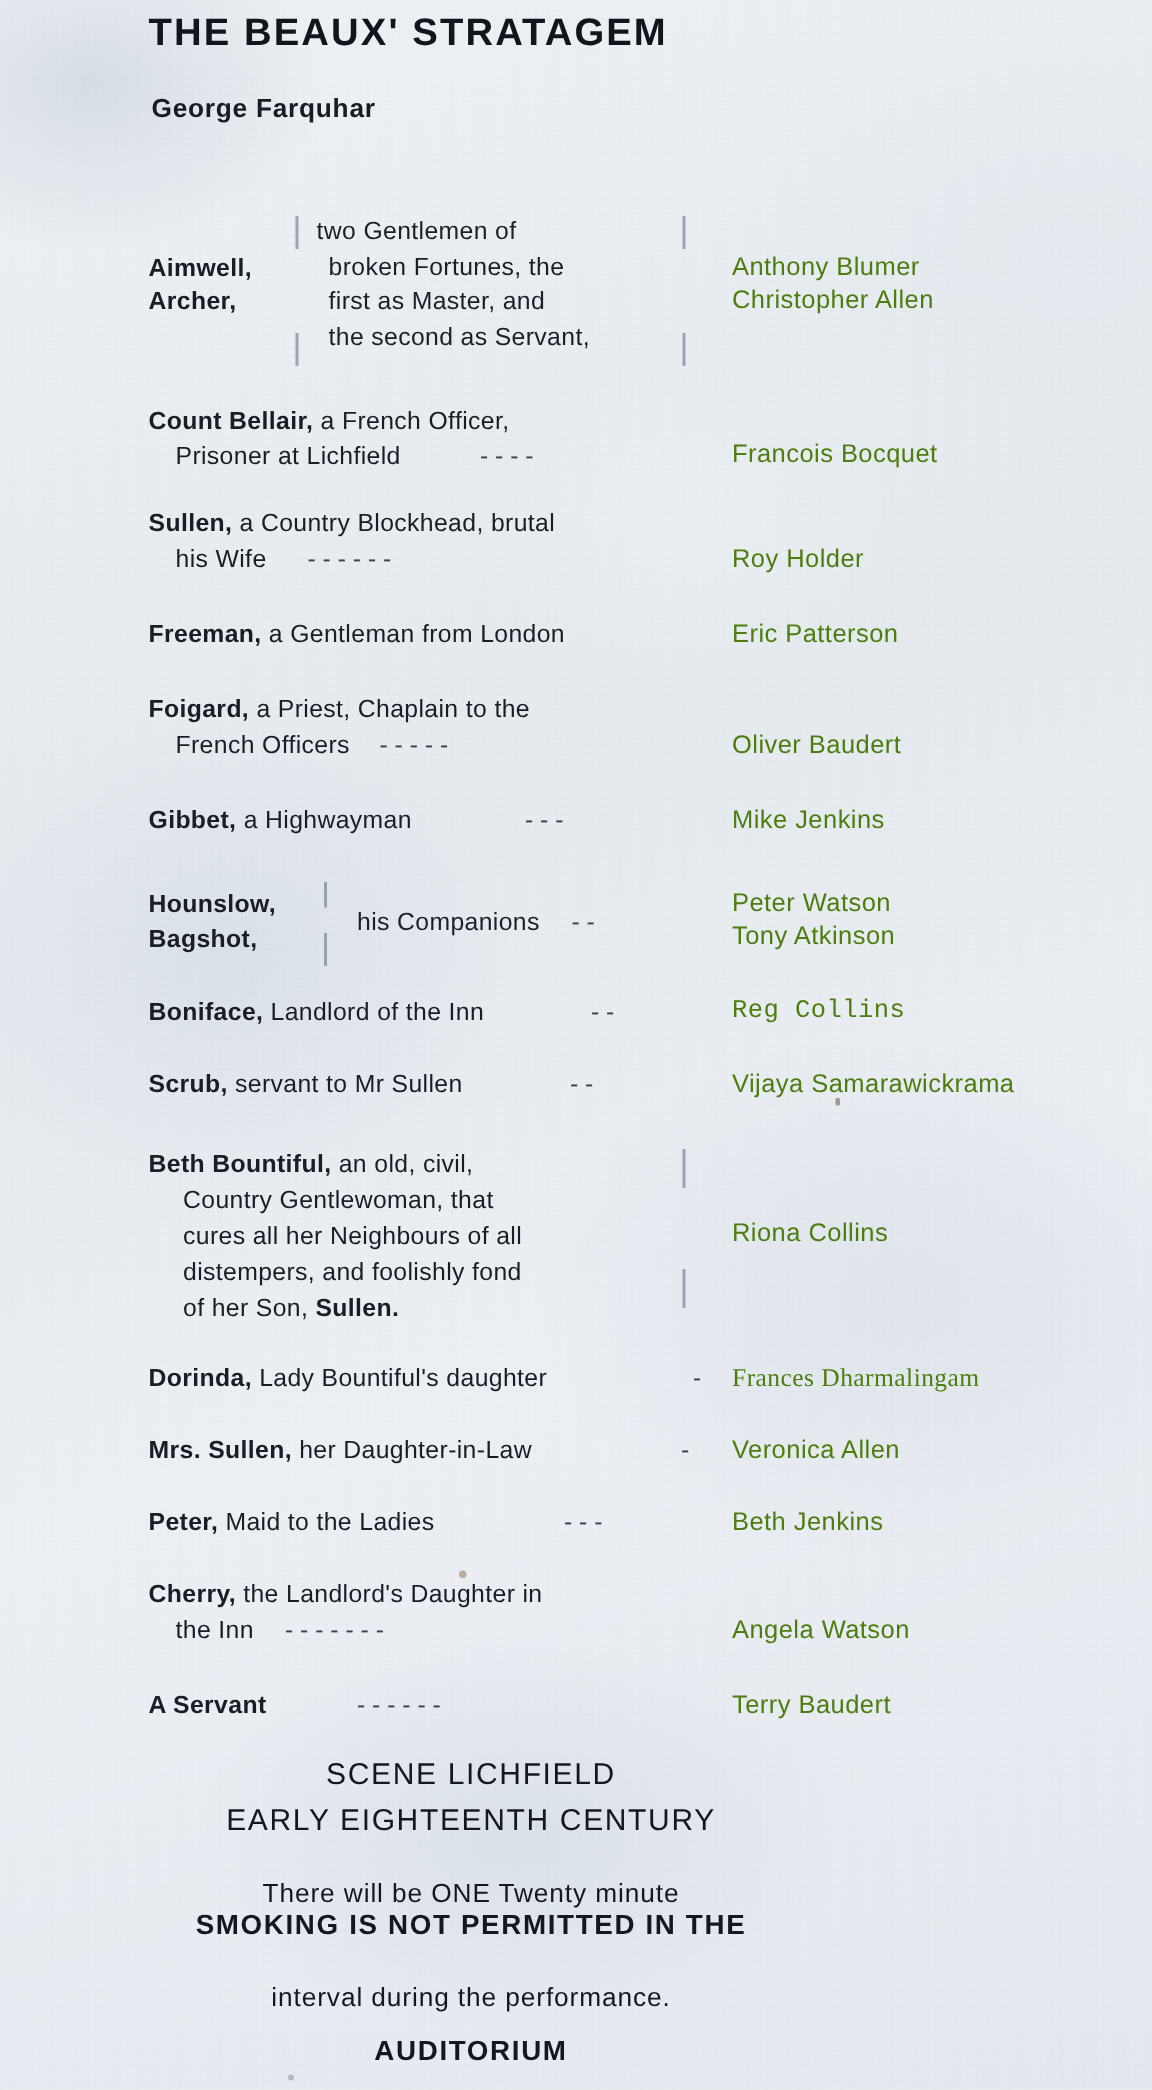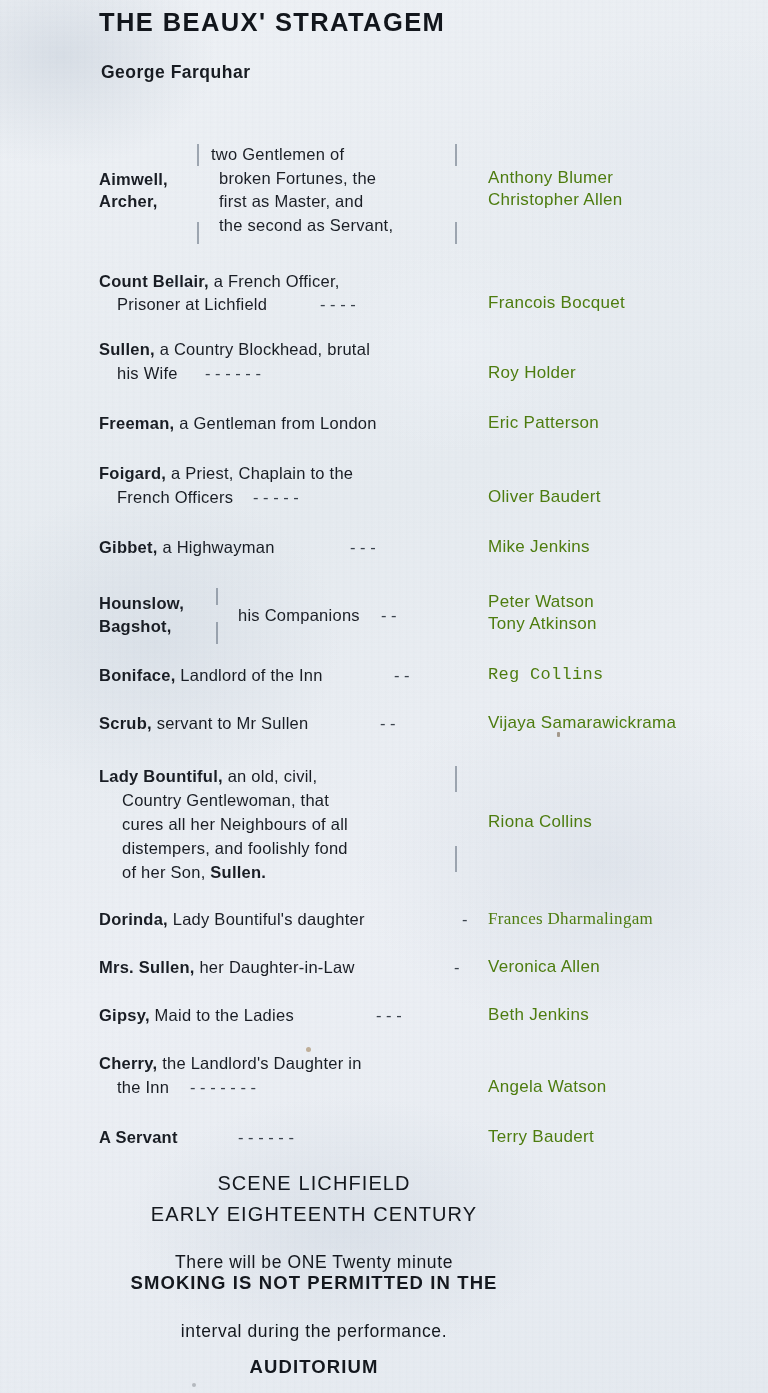--- a/index.html
+++ b/index.html
@@ -181,21 +181,21 @@
       <div class="actor" style="top:665px;font-family:Liberation Mono, monospace;">Reg Collins</div>
     </div>
 
     <div class="entry">
       <div class="role" style="top:714px;"><b>Scrub,</b> servant to Mr Sullen</div>
       <div class="leader" style="left:380px; top:714px;">-     -</div>
       <div class="actor" style="top:713px;">Vijaya Samarawickrama</div>
     </div>
 
     <div class="entry">
-      <div class="role" style="top:767px;"><b>Lady  Bountiful,</b>   an   old,   civil,</div>
+      <div class="role" style="top:767px;"><b>Beth  Bountiful,</b>   an   old,   civil,</div>
       <div class="role indent2" style="top:791px;">Country   Gentlewoman,   that</div>
       <div class="role indent2" style="top:815px;">cures all her Neighbours of all</div>
       <div class="role indent2" style="top:839px;">distempers,  and  foolishly  fond</div>
       <div class="role indent2" style="top:863px;">of her Son, <b>Sullen.</b></div>
       <div class="brace" style="left:455px; top:766px; height:26px;"></div>
       <div class="brace" style="left:455px; top:846px; height:26px;"></div>
       <div class="actor" style="top:812px;">Riona Collins</div>
     </div>
 
     <div class="entry">
@@ -204,21 +204,21 @@
       <div class="actor" style="top:909px;font-family:Liberation Serif, serif;">Frances Dharmalingam</div>
     </div>
 
     <div class="entry">
       <div class="role" style="top:958px;"><b>Mrs. Sullen,</b> her Daughter-in-Law</div>
       <div class="leader" style="left:454px; top:958px;">-</div>
       <div class="actor" style="top:957px;">Veronica Allen</div>
     </div>
 
     <div class="entry">
-      <div class="role" style="top:1006px;"><b>Gipsy,</b> Maid to the Ladies</div>
+      <div class="role" style="top:1006px;"><b>Peter,</b> Maid to the Ladies</div>
       <div class="leader" style="left:376px; top:1006px;">-     -     -</div>
       <div class="actor" style="top:1005px;">Beth Jenkins</div>
     </div>
 
     <div class="entry">
       <div class="role" style="top:1054px;"><b>Cherry,</b> the Landlord's Daughter in</div>
       <div class="role indent" style="top:1078px;">the Inn</div>
       <div class="leader" style="left:190px; top:1078px;">-     -     -     -     -     -     -</div>
       <div class="actor" style="top:1077px;">Angela Watson</div>
     </div>

